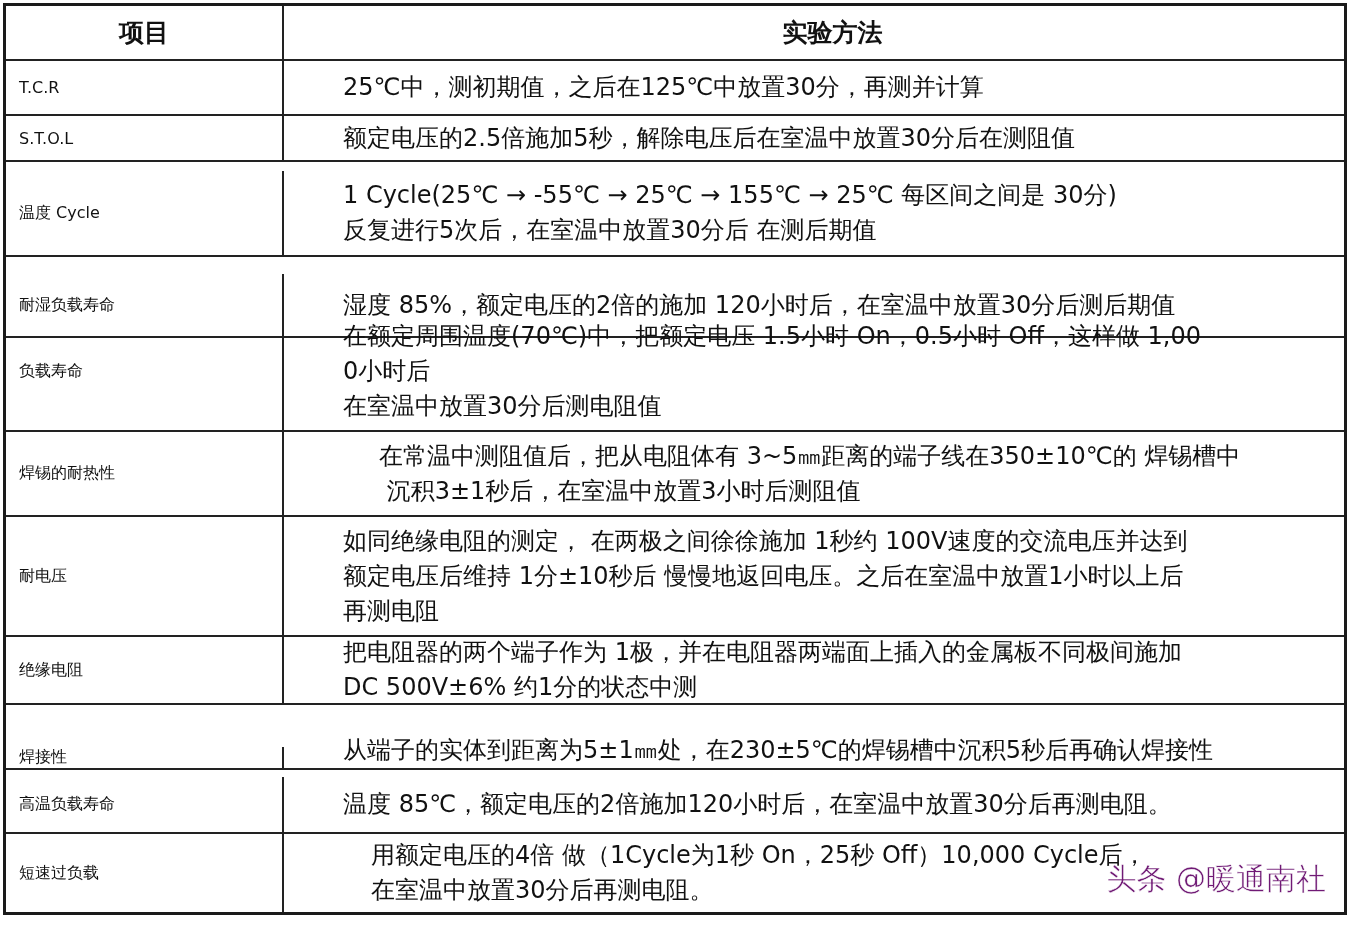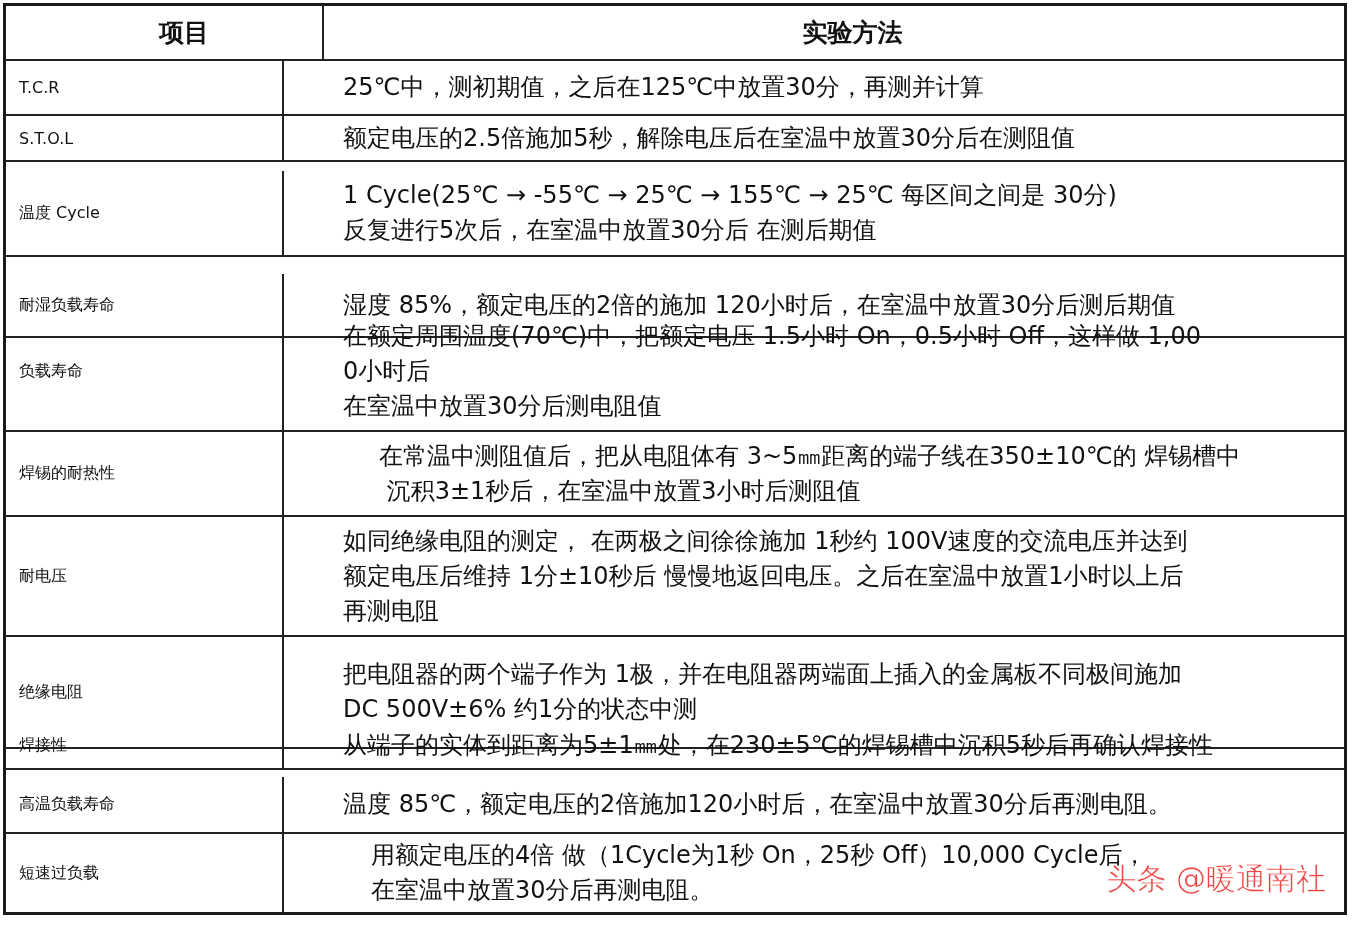--- a/index.html
+++ b/index.html
@@ -7,23 +7,23 @@
            font-family: "DejaVu Sans", "Liberation Sans", sans-serif; color: #111; }
     .table { position: absolute; left: 3px; top: 3px; width: 1344px; height: 912px;
              border: 3px solid #1a1a1a; box-sizing: border-box; }
     .row { position: absolute; left: 0; right: 0; display: flex; box-sizing: border-box;
            border-bottom: 2px solid #222; }
     .row.last { border-bottom: none; gap: 28px; }
     .cell { box-sizing: border-box; display: flex; align-items: center; }
     .c1 { width: 278px; border-right: 2px solid #222; padding-left: 13px; font-size: 16px; }
     .c2 { flex: 1; padding-left: 14px; padding-right: 8px; font-size: 24px; line-height: 35px; margin-left: 45px; }
     .c2 .lines { display: block; white-space: pre; }
-    .hdr .c1 { justify-content: center; padding-left: 0; font-weight: bold; font-size: 25px; margin-left: 40px; }
+    .hdr .c1 { justify-content: center; padding-left: 0; font-weight: bold; font-size: 25px; }
     .hdr .c2 { justify-content: center; padding-left: 0; font-weight: bold; font-size: 25px; }
-    .watermark { position: absolute; right: 28px; bottom: 26px; font-size: 30px; color: #ef4444;
+    .watermark { position: absolute; right: 28px; bottom: 26px; font-size: 30px; color: #701a75;
                  -webkit-text-stroke: 0.5px #fff; text-shadow: 0 0 2px #fff, 0 0 2px #fff; letter-spacing: 0; }
   </style>
 </head>
 <body>
 
 <div class="table">
   <div class="row hdr" style="top:0;height:55px;">
     <div class="cell c1">项目</div>
     <div class="cell c2">实验方法</div>
   </div>
@@ -68,28 +68,28 @@
       </div>
   </div>
   <div class="row" style="top:511px;height:120px;">
     <div class="cell c1">耐电压</div>
     <div class="cell c2">
         <span class="lines">如同绝缘电阻的测定， 在两极之间徐徐施加 1秒约 100V速度的交流电压并达到
 额定电压后维持 1分±10秒后 慢慢地返回电压。之后在室温中放置1小时以上后
 再测电阻</span>
       </div>
   </div>
-  <div class="row" style="top:631px;height:112px;">
+  <div class="row" style="top:631px;height:68px;">
     <div class="cell c1">绝缘电阻</div>
     <div class="cell c2">
         <span class="lines">把电阻器的两个端子作为 1极，并在电阻器两端面上插入的金属板不同极间施加
 DC 500V±6% 约1分的状态中测</span>
       </div>
   </div>
-  <div class="row" style="top:717px;height:47px;">
+  <div class="row" style="top:717px;height:47px;align-items:flex-end;">
     <div class="cell c1">焊接性</div>
     <div class="cell c2">
         <span class="lines">从端子的实体到距离为5±1㎜处，在230±5℃的焊锡槽中沉积5秒后再确认焊接性</span>
       </div>
   </div>
   <div class="row" style="top:771px;height:57px;">
     <div class="cell c1">高温负载寿命</div>
     <div class="cell c2">
         <span class="lines">温度 85℃，额定电压的2倍施加120小时后，在室温中放置30分后再测电阻。</span>
       </div>

